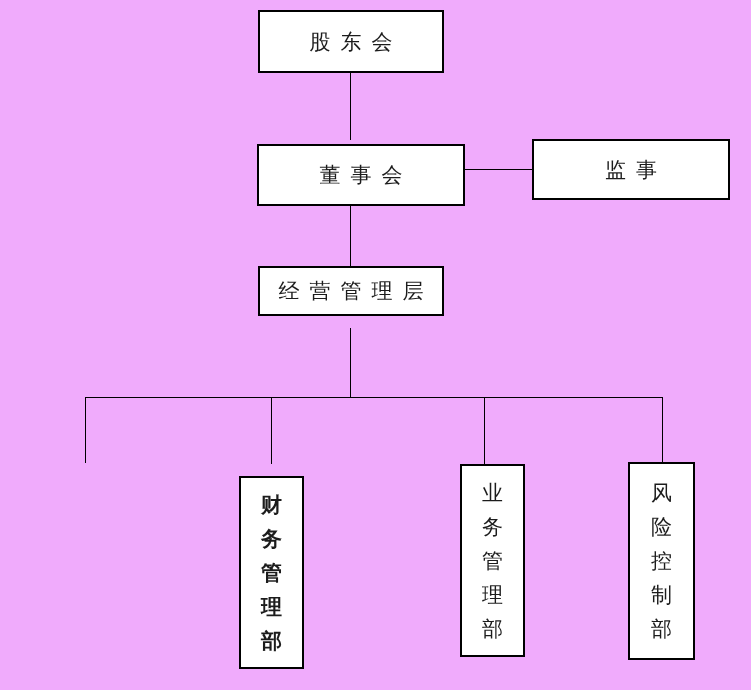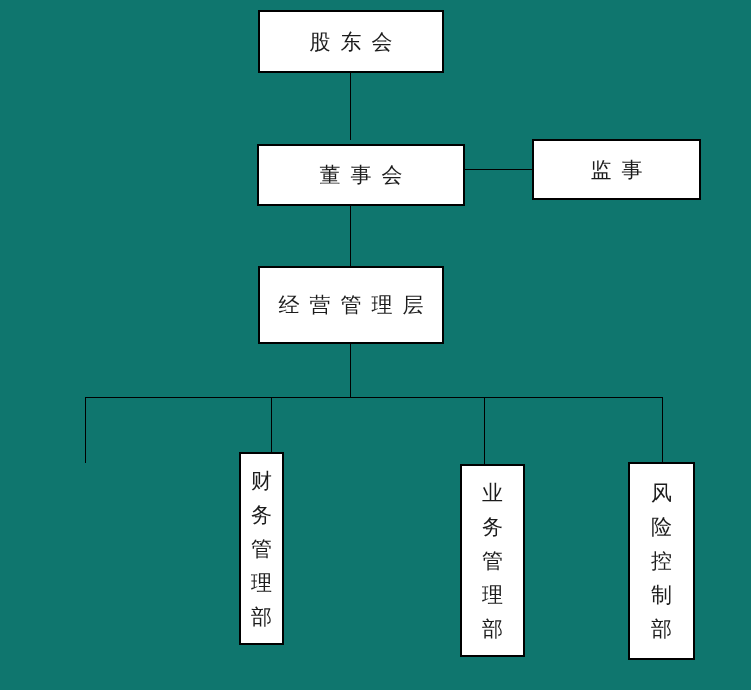--- a/index.html
+++ b/index.html
@@ -4,21 +4,21 @@
 <style>
   html, body {
     margin: 0;
     padding: 0;
     background: #ffffff;
   }
   #canvas {
     position: relative;
     width: 751px;
     height: 690px;
-    background: #0f766e;
+    background: #f0abfc;
     font-family: "Liberation Serif", "DejaVu Serif", serif;
     overflow: hidden;
   }
   .node {
     position: absolute;
     box-sizing: border-box;
     border: 2px solid #000000;
     background: #ffffff;
     display: flex;
     align-items: center;
@@ -38,24 +38,24 @@
     word-break: break-all;
   }
   .line {
     position: absolute;
     background: #000000;
   }
 
   
   #node-shareholders { left: 258px; top: 10px;  width: 186px; height: 63px; }
   #node-board        { left: 257px; top: 144px; width: 208px; height: 62px; }
-  #node-supervisor   { left: 532px; top: 139px; width: 169px; height: 61px; }
-  #node-management   { left: 258px; top: 266px; width: 186px; height: 78px; }
+  #node-supervisor   { left: 532px; top: 139px; width: 198px; height: 61px; }
+  #node-management   { left: 258px; top: 266px; width: 186px; height: 50px; }
   #node-dept-1       { left: 53px;  top: 463px; width: 64px;  height: 197px; }
-  #node-dept-2       { left: 239px; top: 452px; width: 45px;  height: 193px; }
+  #node-dept-2       { left: 239px; top: 476px; width: 65px;  height: 193px; font-weight: bold; }
   #node-dept-3       { left: 452px; top: 464px; width: 65px;  height: 193px; margin-left: 8px; }
   #node-dept-4       { left: 628px; top: 462px; width: 67px;  height: 198px; }
 
   
   #line-sh-board      { left: 350px; top: 73px;  width: 1px;   height: 67px; }
   #line-board-mgmt    { left: 350px; top: 202px; width: 1px;   height: 64px; }
   #line-board-superv  { left: 443px; top: 169px; width: 89px;  height: 1px; }
   #line-mgmt-stem     { left: 350px; top: 328px; width: 1px;   height: 69px; }
   #line-branch        { left: 85px;  top: 397px; width: 578px; height: 1px; }
   #line-drop-1        { left: 85px;  top: 397px; width: 1px;   height: 66px; }

